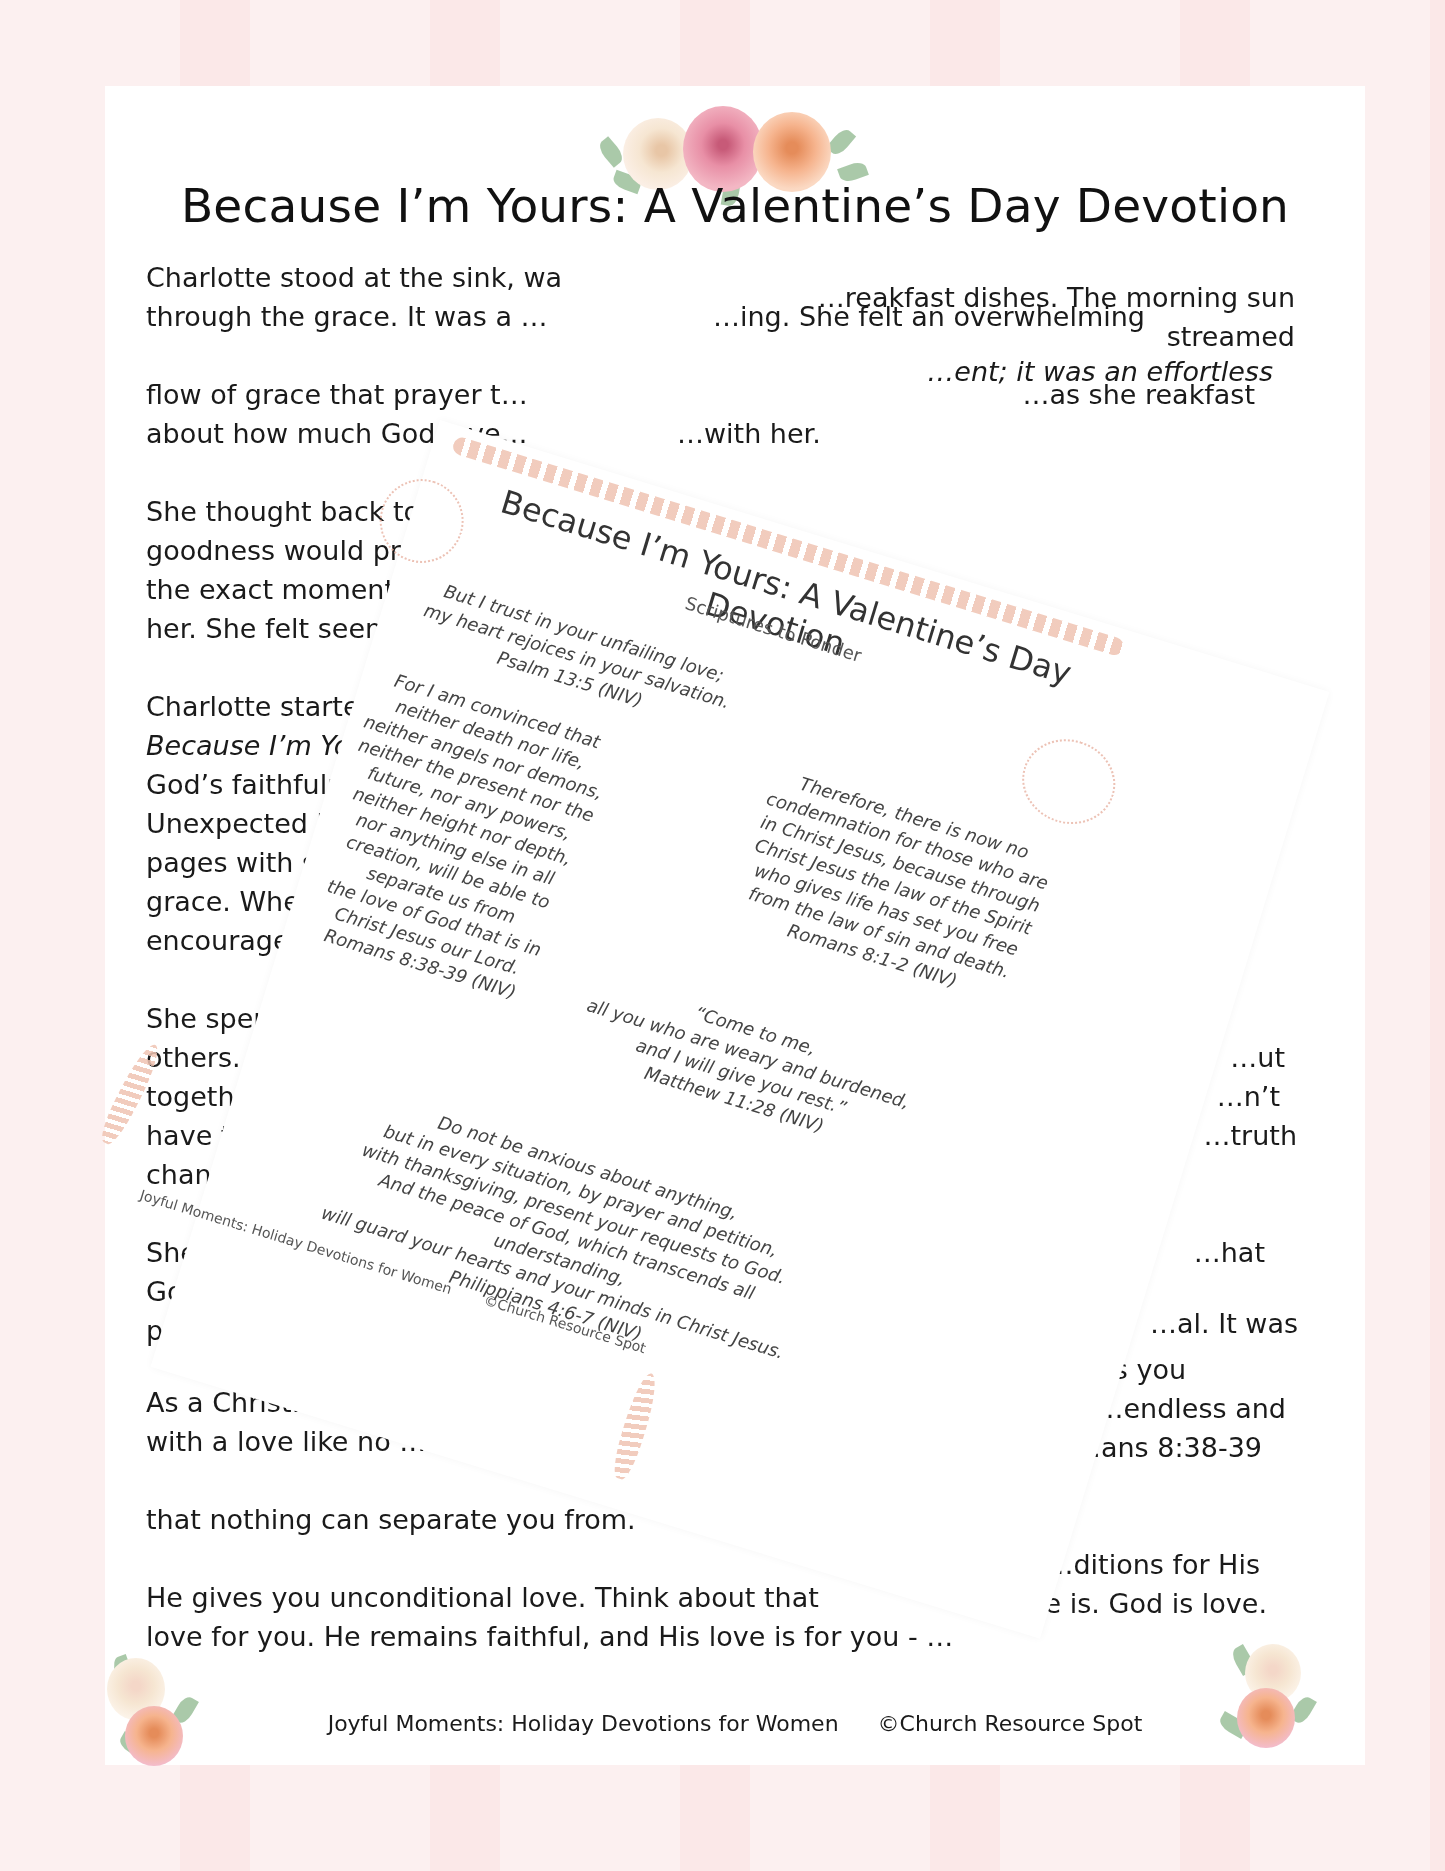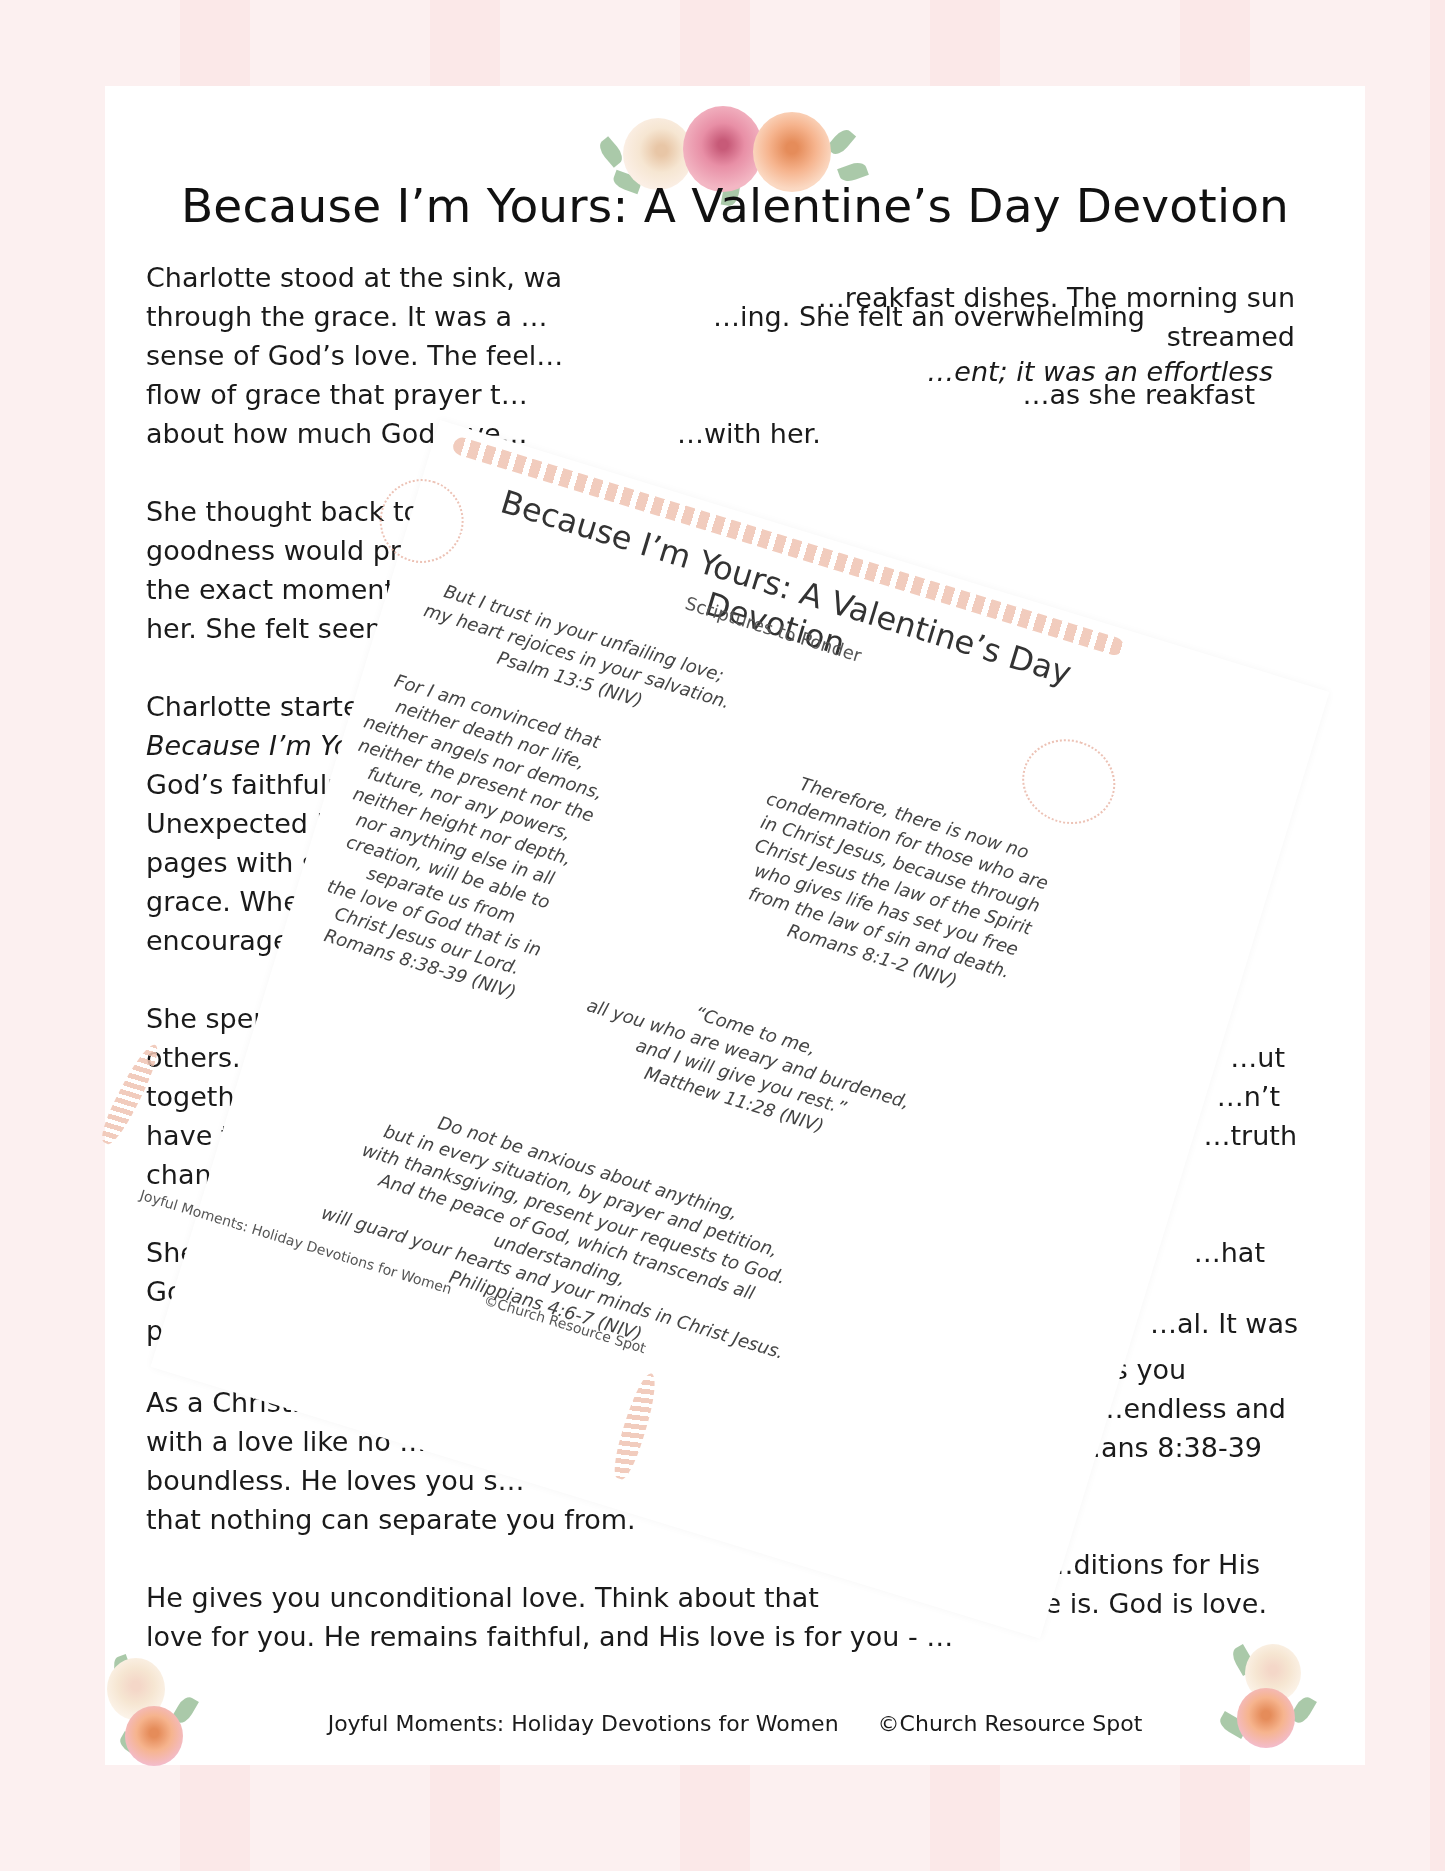--- a/index.html
+++ b/index.html
@@ -87,21 +87,21 @@
     <div class="rose" style="left:100px; top:8px; width:80px; height:86px; background:radial-gradient(circle at 50% 45%, #c75a78 0 8%, #e88fa6 35%, #f3b7c4 70%);"></div>
     <div class="rose" style="left:170px; top:14px; width:78px; height:80px; background:radial-gradient(circle at 50% 45%, #e58c5a 0 10%, #f6b48e 40%, #fbd9c3 70%);"></div>
   </div>
 
   <div class="title" style="top:92px;">Because I’m Yours: A Valentine’s Day Devotion</div>
 
   <div class="body-text" style="top:172px;">
     <p>
       <span>Charlotte stood at the sink, wa</span><br>
       <span>through the grace. It was a …</span><br>
-      <span>sense of God’s love. The feel…</span><br>
+      <br>
       <span>flow of grace that prayer t…</span><br>
       <span>about how much God love…</span>
     </p>
     <p>
       <span>She thought back to a di…</span><br>
       <span>goodness would prevai…</span><br>
       <span>the exact moment whe…</span><br>
       <span>her. She felt seen and…</span>
     </p>
     <p>
@@ -121,21 +121,21 @@
       <span>change…</span>
     </p>
     <p>
       <span>She f…</span><br>
       <span>Goc…</span><br>
       <span>pa…</span>
     </p>
     <p style="margin-top:-6px;">
       <span>As a Christ…</span><br>
       <span>with a love like no …</span><br>
-      <span>boundless. He loves you s…</span><br>
+      <br>
       <span>that nothing can separate you from.</span>
     </p>
     <p>
       <span>He gives you unconditional love. Think about that</span><br>
       <span>love for you. He remains faithful, and His love is for you - …</span>
     </p>
   </div>
 
   <div style="position:absolute; left:0; top:172px; width:1190px; font-family:'DejaVu Sans', sans-serif; font-size:27px; line-height:39px; color:#1a1a1a;">
     <div style="position:absolute; left:600px; top:0; width:590px; text-align:right;margin-top:20px;">…reakfast dishes. The morning sun streamed</div>

